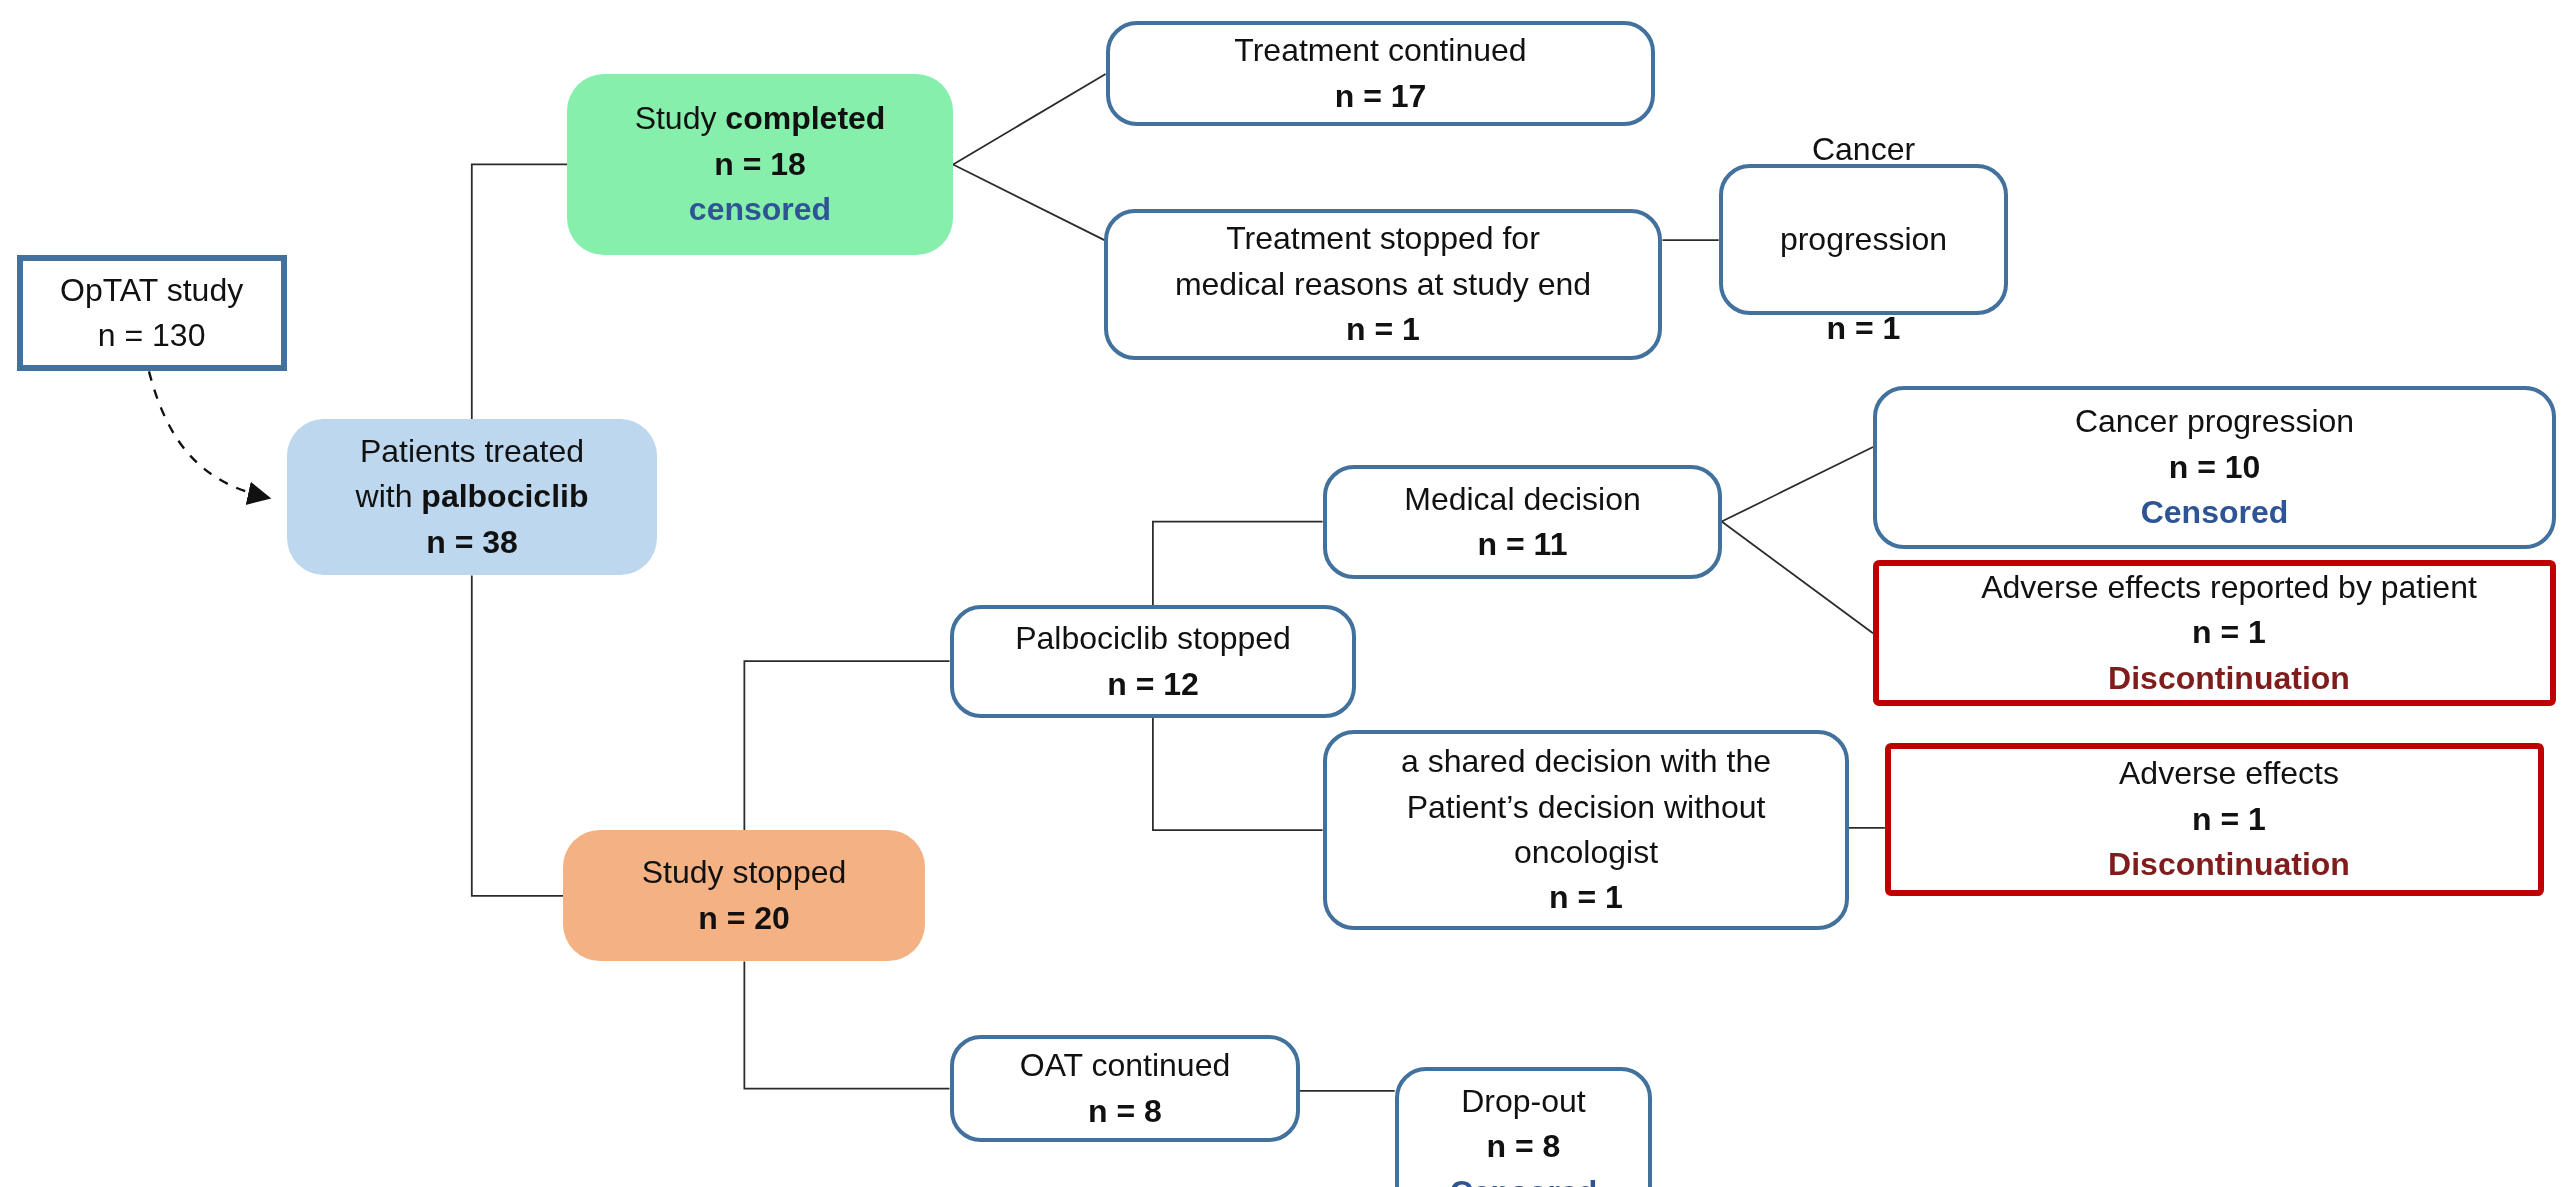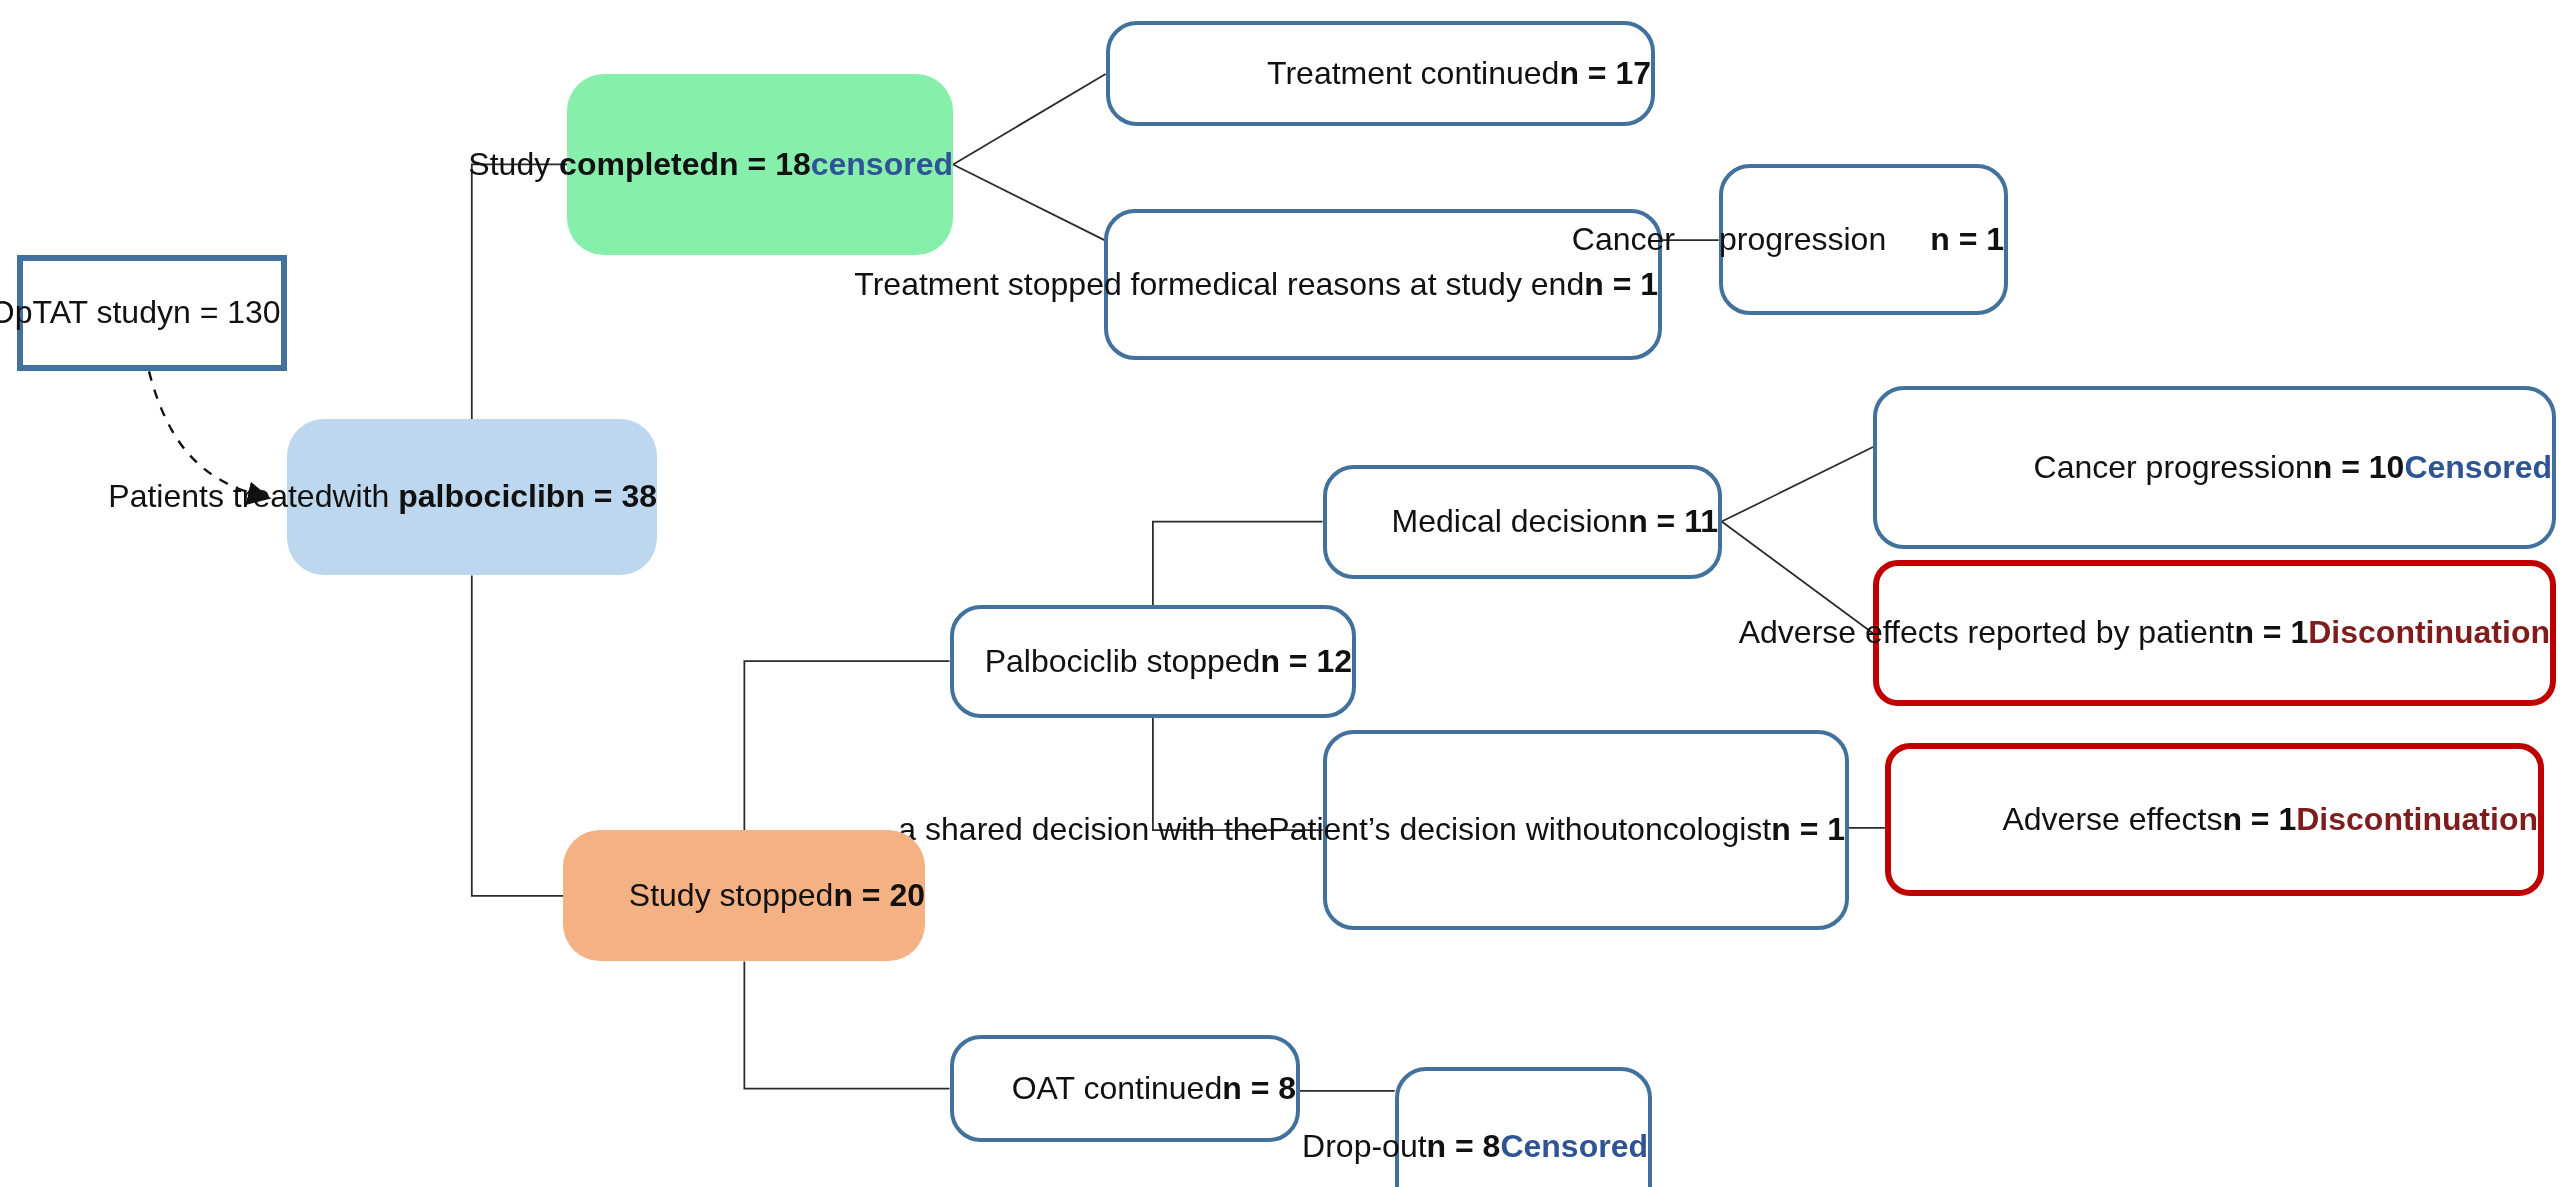--- a/index.html
+++ b/index.html
@@ -8,32 +8,32 @@
     width:2576px;height:1188px;
     font-family:"Liberation Sans", sans-serif;
     font-size:32px;
     color:#111111;
     overflow:hidden;
     background:#ffffff;
   }
   .connectors{position:absolute;left:0;top:0;z-index:0;}
   .node{
     position:absolute;z-index:1;
-    display:flex;justify-content:flex-end;align-items:center;
+    display:flex;flex-direction:column;justify-content:center;align-items:center;
     text-align:center;box-sizing:border-box;
     line-height:1.42;
     background:#ffffff;
   }
   .ln{display:block;white-space:nowrap;}
   .b{font-weight:bold;}
   .txt-blue{color:#2F5496;font-weight:bold;}
   .txt-red{color:#7f1d1d;font-weight:bold;}
   .sq{border:6px solid #41719C;border-radius:0;}
   .outline{border:4.7px solid #41719C;border-radius:31px;}
-  .outline-red{border:6.5px solid #C00000;border-radius:25px;padding-left:29px;}
+  .outline-red{border:6.5px solid #C00000;border-radius:6px;padding-left:29px;}
   .fill{border:none;border-radius:37px;}
   .fill-blue{background:#BDD7EE;}
   .fill-green{background:#86efac;}
   .fill-orange{background:#F4B183;}
   .stroke{stroke:#2b2b2b;stroke-width:3;fill:none;}
   .dashed{stroke:#111;stroke-width:4;fill:none;stroke-dasharray:16 16;}
 </style>
 </head>
 <body>
 

